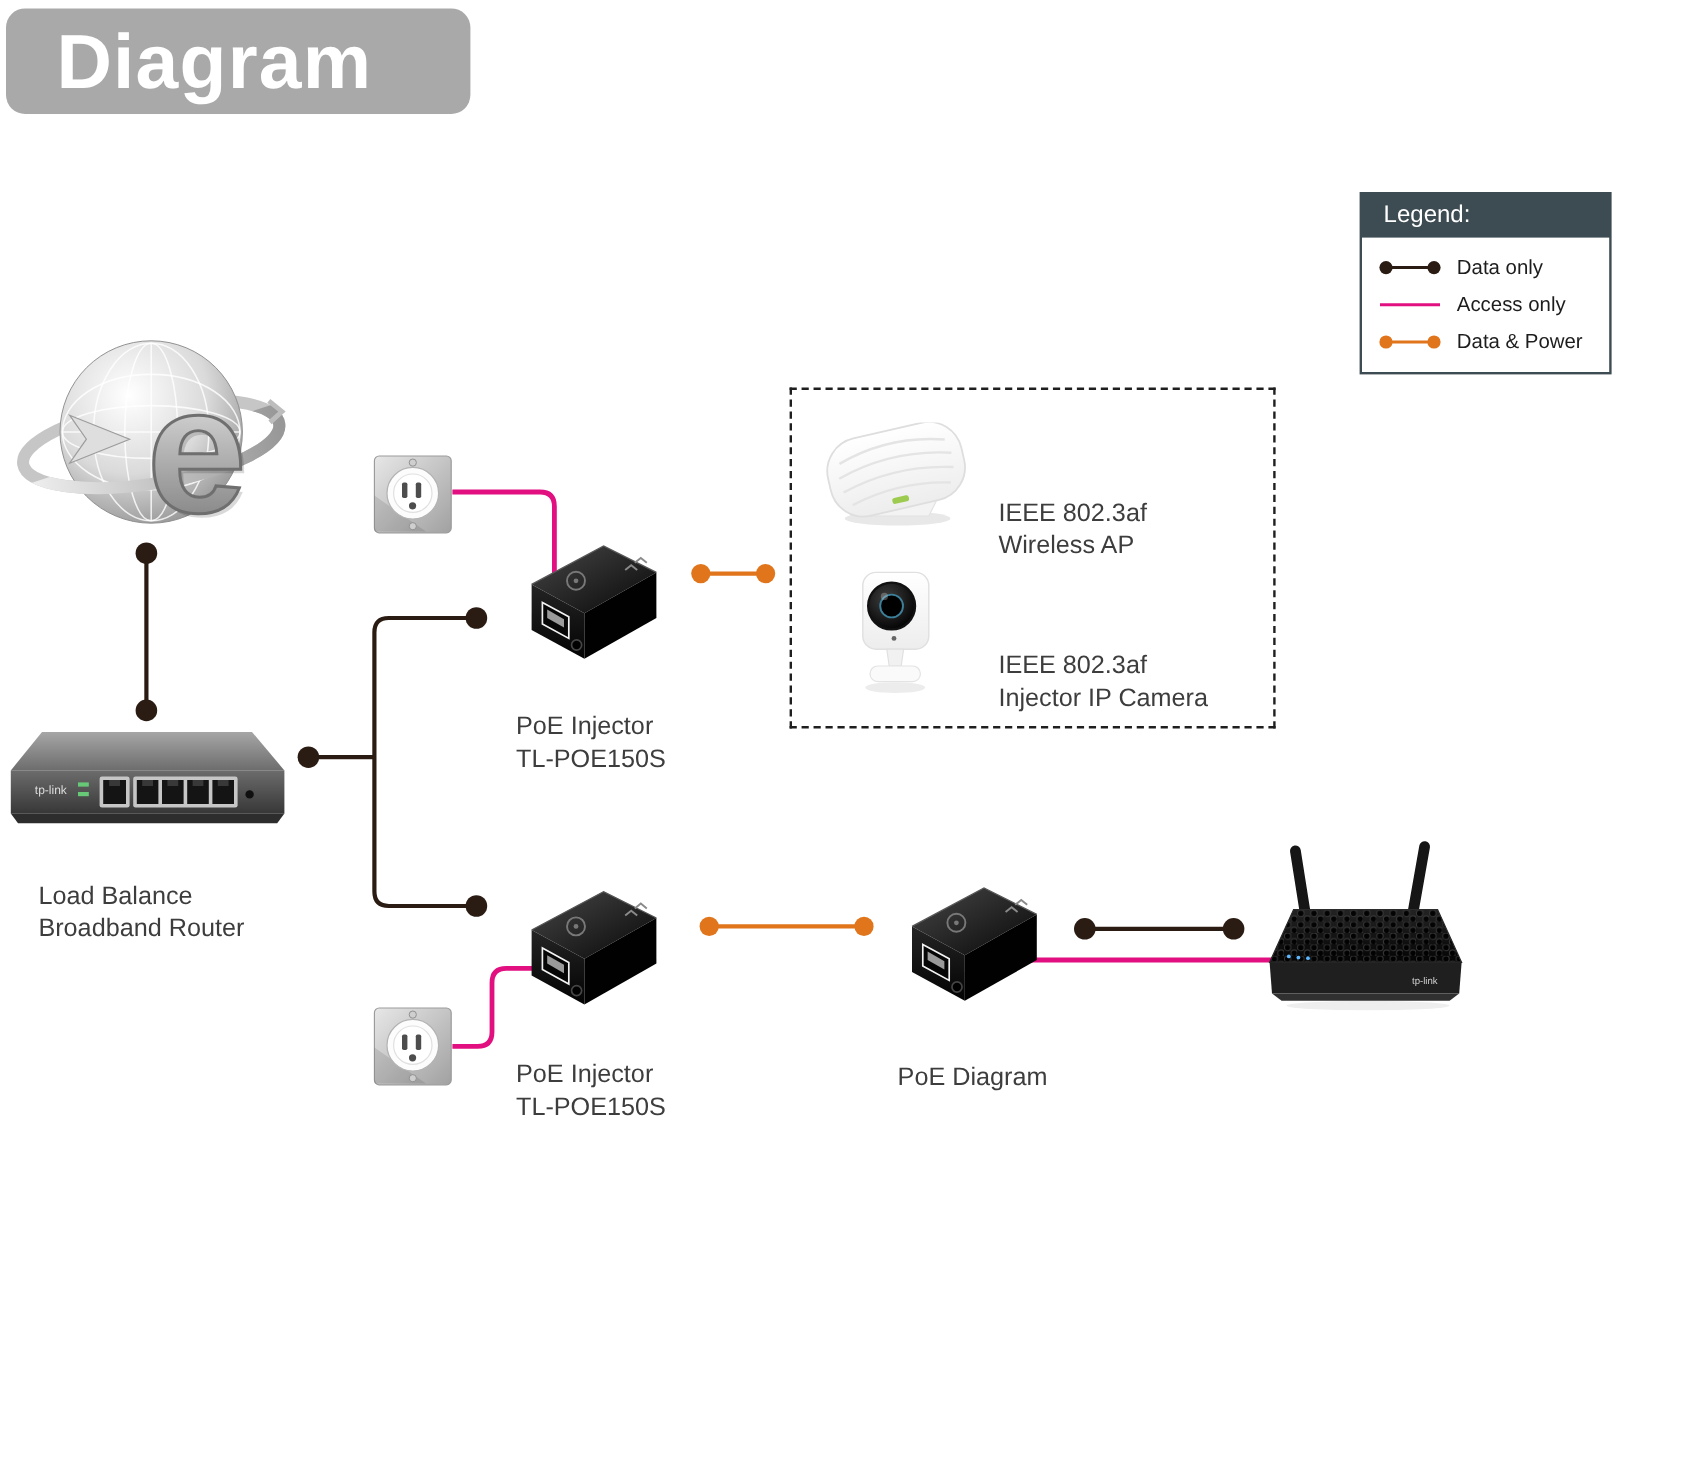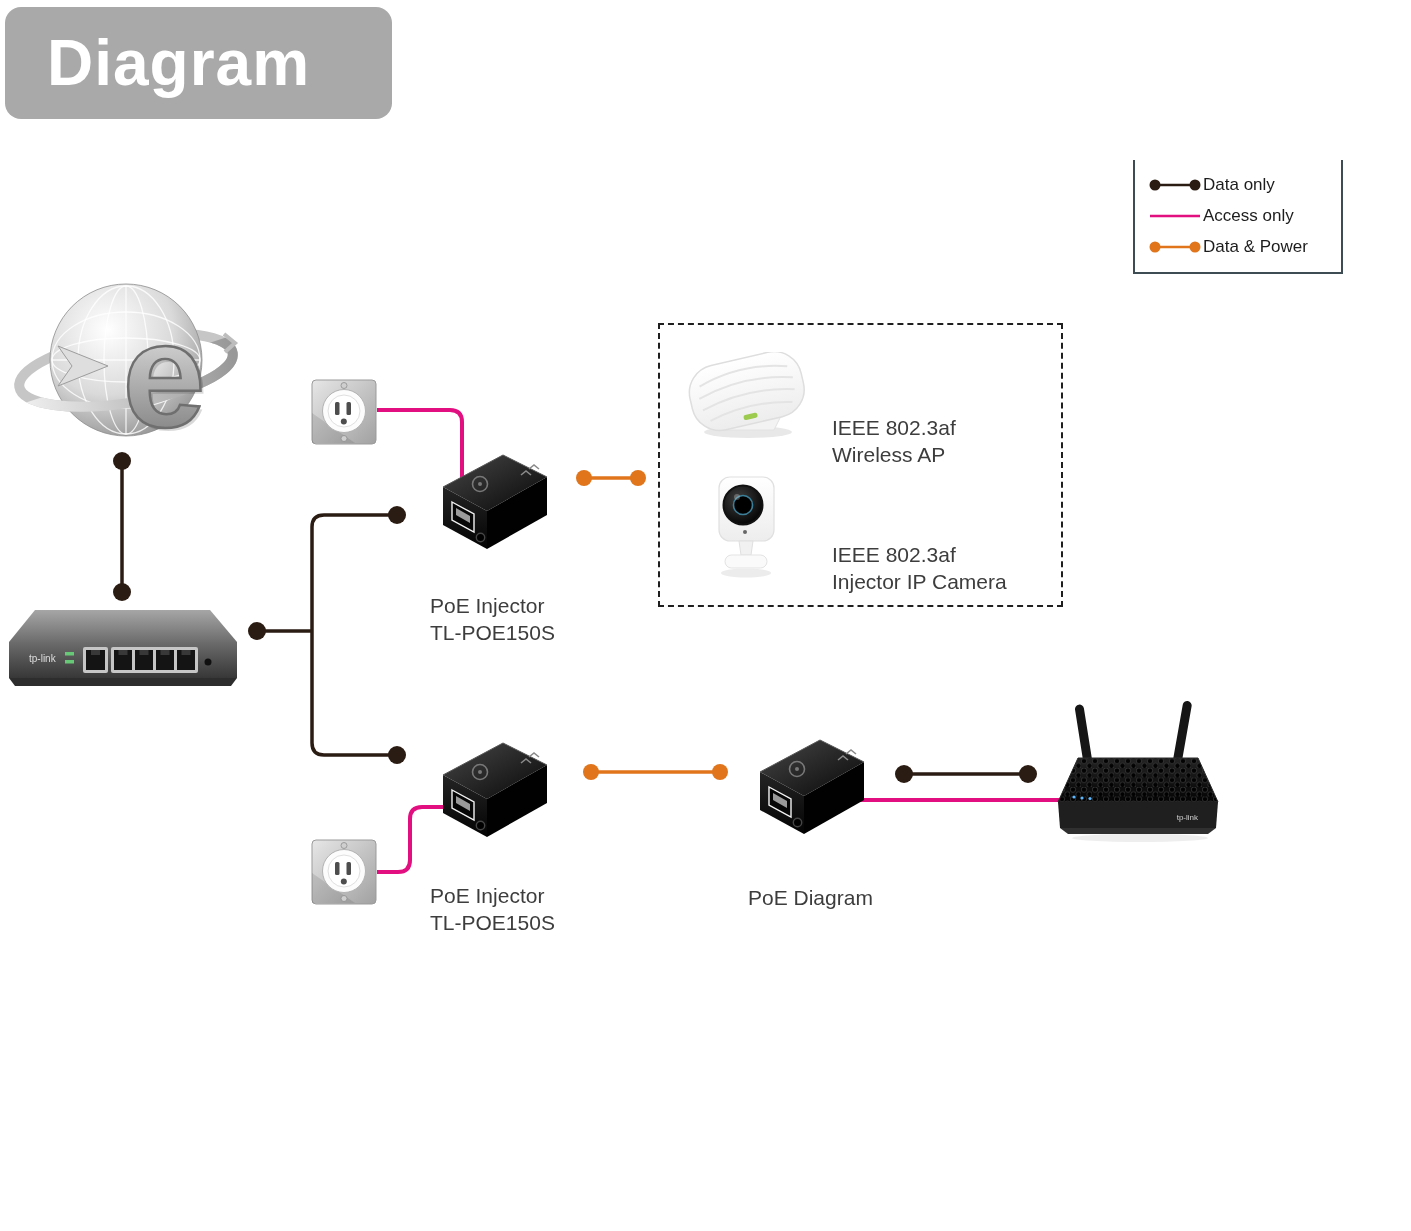--- a/index.html
+++ b/index.html
@@ -1,31 +1,31 @@
 <!DOCTYPE html>
 <html style="--data: #2b1c13; --power: #e20f80; --dataPower: #e0751c; --titleBg: #a9a9a9; --legendHeaderBg: #3d4c52; --labelText: #3d3d3d; --legendText: #1d1d1d;"><head>
 <meta charset="utf-8">
 <style>
   html,body{margin:0;padding:0;background:#fff;}
   .canvas{position:relative;width:1411px;height:1231px;background:#ffffff;overflow:hidden;
           font-family:"Liberation Sans",sans-serif;}
   svg{display:block;}
 
   
-  .title-box{position:absolute;left:5px;top:7px;width:387px;height:112px;
+  .title-box{position:absolute;left:5px;top:7px;width:387px;height:88px;
              background:var(--titleBg,#a9a9a9);border-radius:16px;display:flex;align-items:center;
              padding-left:42px;box-sizing:border-box;}
   .title-box span{color:#ffffff;font-size:64px;font-weight:bold;letter-spacing:1px;}
 
   
   .legend{position:absolute;left:1133px;top:160px;width:210px;background:var(--legendHeaderBg,#3d4c52);
           box-sizing:border-box;}
   .legend-header{color:#ffffff;font-size:20px;padding:8px 0 7px 20px;}
   .legend-body{background:#ffffff;margin:0 2px 2px 2px;padding:9px 0 10px 12px;}
-  .legend-row{display:flex;align-items:center;height:31px;}
+  .legend-row{display:flex;align-items:center;gap:11px;height:31px;}
   .legend-row span{font-size:17px;color:var(--legendText,#1d1d1d);}
 
   
   .dashed-box{position:absolute;left:658px;top:323px;width:405px;height:284px;
               border:2px dashed #1f1f1f;box-sizing:border-box;}
 
   
   .device-label{position:absolute;font-size:21px;line-height:27px;color:var(--labelText,#3d3d3d);margin-top:37px;}
   .device-label span{display:block;}
 
@@ -272,20 +272,24 @@
     <polygon points="10,110 170,110 168,136 12,136" fill="#1f1f1f"></polygon>
     <polygon points="12,136 168,136 160,142 20,142" fill="#303030"></polygon>
     <g fill="#5db7ff">
       <circle cx="26" cy="105" r="1.6"></circle>
         <circle cx="34" cy="106" r="1.6"></circle>
         <circle cx="42" cy="106.5" r="1.6"></circle>
     </g>
     <text x="150" y="128" font-size="8" fill="#d0d0d0" text-anchor="end" font-family="Liberation Sans, sans-serif">tp-link</text>
   </svg>
 
+  <div class="device-label" style="left:32px;top:696px">
+    <span>Load Balance</span>
+    <span>Broadband Router</span>
+  </div>
   <div class="device-label" style="left:430px;top:555px">
     <span>PoE Injector</span>
     <span>TL-POE150S</span>
   </div>
   <div class="device-label" style="left:430px;top:845px">
     <span>PoE Injector</span>
     <span>TL-POE150S</span>
   </div>
   <div class="device-label" style="left:832px;top:377px">
     <span>IEEE 802.3af</span>
@@ -297,20 +301,21 @@
   </div>
   <div class="device-label" style="left:748px;top:847px">
     <span>PoE Diagram</span>
   </div>
 
   <div class="title-box">
     <span>Diagram</span>
   </div>
 
   <div class="legend">
+    <div class="legend-header">Legend:</div>
     <div class="legend-body">
       <div class="legend-row">
         <svg width="56" height="16">
           <line x1="8" y1="8" x2="48" y2="8" stroke="var(--data)" stroke-width="2.5"></line>
           <circle cx="8" cy="8" r="5.5" fill="var(--data)"></circle>
             <circle cx="48" cy="8" r="5.5" fill="var(--data)"></circle>
         </svg>
         <span>Data only</span>
       </div>
       <div class="legend-row">

